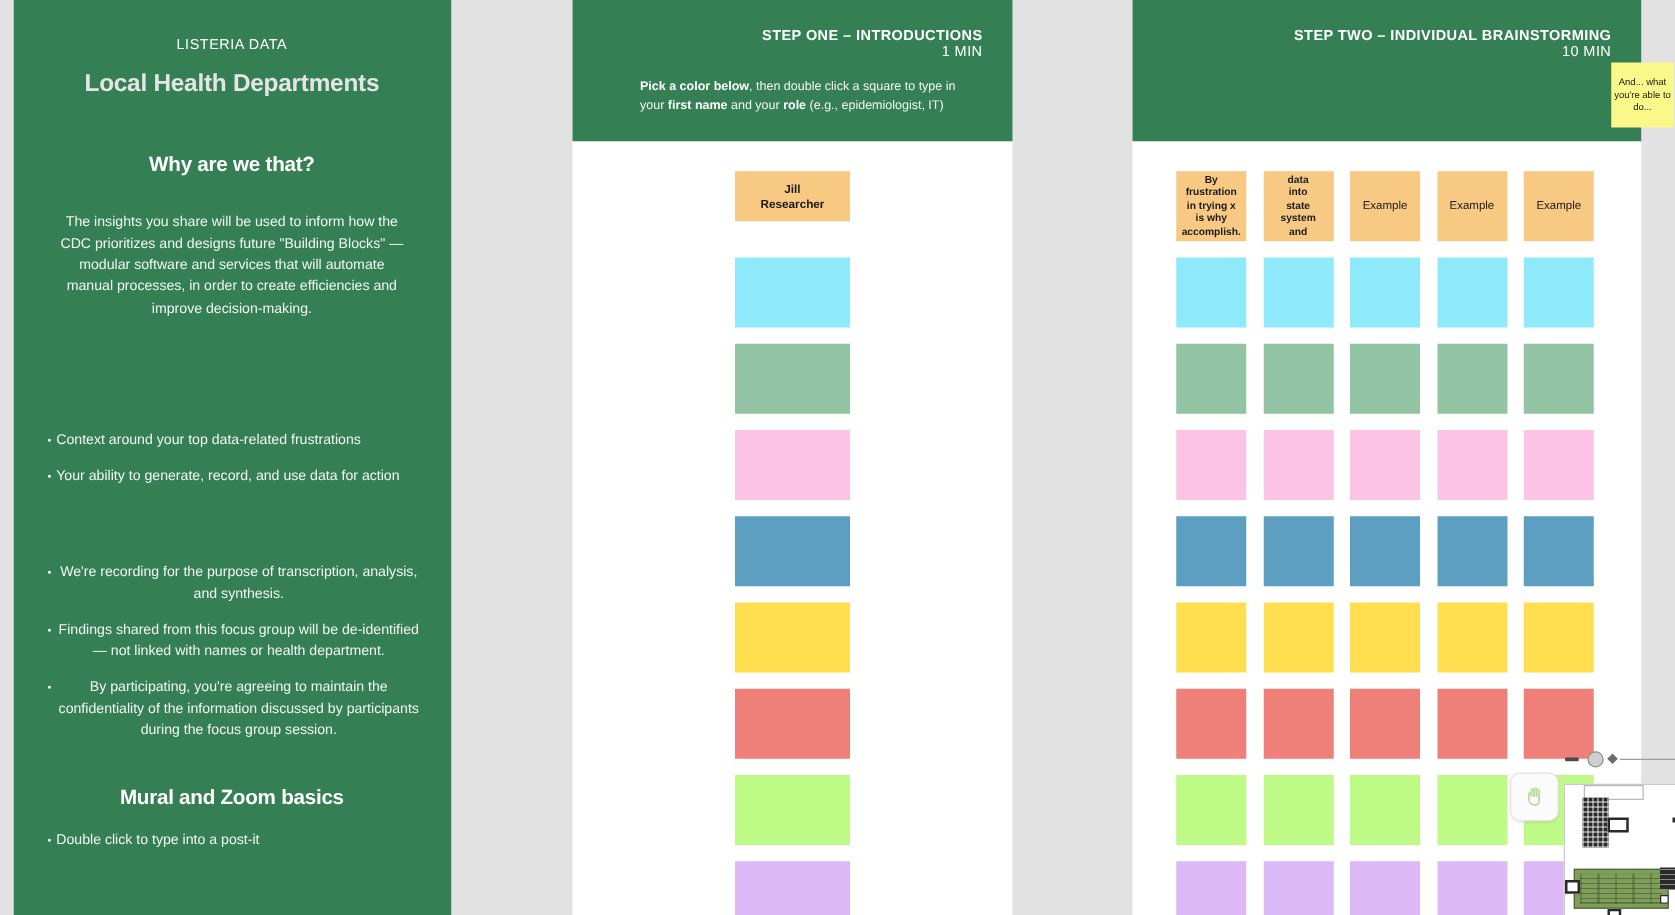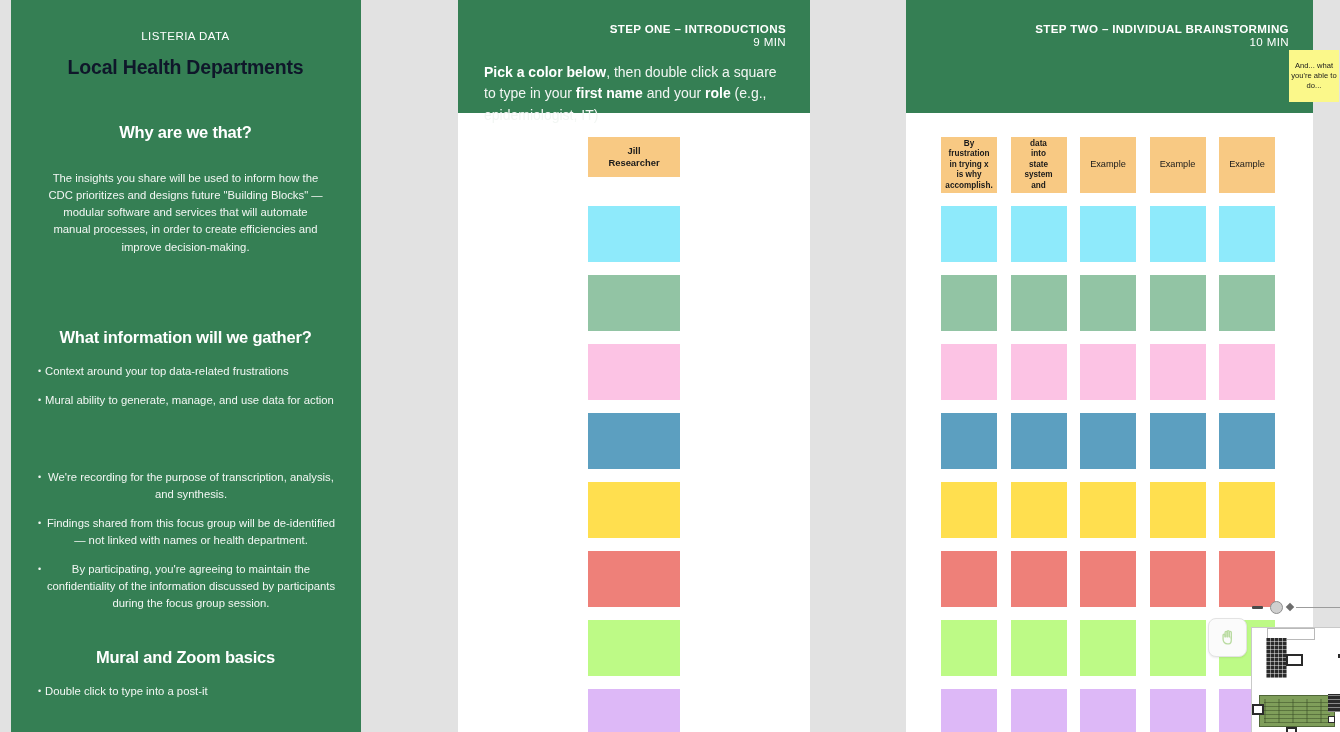--- a/index.html
+++ b/index.html
@@ -45,21 +45,21 @@
   .eyebrow {
     font-size: 11.5px;
     letter-spacing: 0.45px;
     color: #ffffff;
     font-weight: 400;
     margin: 0 0 14px 0;
   }
   .deck-title {
     font-size: 19.5px;
     font-weight: bold;
-    color: #0f172a;
+    color: #e5e5e5;
     margin: 0 0 0 0;
     letter-spacing: -0.2px;
   }
   .sec-head {
     font-size: 16.5px;
     font-weight: bold;
     color: #ffffff;
     letter-spacing: -0.2px;
     margin: 0;
   }
@@ -127,23 +127,24 @@
     color: #ffffff;
   }
   .step-time {
     font-size: 11.6px;
     font-weight: 400;
     letter-spacing: 0.35px;
     color: #ffffff;
   }
   .step-desc {
     margin-top: 14px;
-    font-size: 14px;
+    font-size: 10px;
     line-height: 1.52;
     color: #f2f6f3;
+    margin-left: 28px;
   }
   .step-desc b { color: #ffffff; font-weight: bold; }
 
   
   .sticky {
     position: absolute;
     box-sizing: border-box;
     display: flex;
     align-items: center;
     justify-content: center;
@@ -297,30 +298,29 @@
     <div class="eyebrow">LISTERIA DATA</div>
     <div class="deck-title">Local Health Departments</div>
     <div class="sp-44"></div>
 
     <div class="sec-head">Why are we that?</div>
     <div class="sp-16"></div>
     <div class="body-par">The insights you share will be used to inform how the CDC prioritizes and designs future "Building Blocks" — modular software and services that will automate manual processes, in order to create efficiencies and improve decision-making.</div>
     <div class="sp-16"></div>
     <div class="sp-44"></div>
 
-    <div class="sec-head">What information will we gather?</div>
     <div class="sp-16"></div>
     <div class="bullet-row">
       <span class="bullet-dot">•</span>
       <span>Context around your top data-related frustrations</span>
     </div>
     <div class="sp-12"></div>
     <div class="bullet-row">
       <span class="bullet-dot">•</span>
-      <span>Mural ability to generate, manage, and use data for action</span>
+      <span>Your ability to generate, record, and use data for action</span>
     </div>
     <div class="sp-44"></div>
 
     <div class="sp-16"></div>
     <div class="bullet-row">
       <span class="bullet-dot">•</span>
       <span>We're recording for the purpose of transcription, analysis, and synthesis.</span>
     </div>
     <div class="sp-12"></div>
     <div class="bullet-row">
@@ -341,21 +341,21 @@
       <span>Double click to type into a post-it</span>
     </div>
 
   </div>
 </div>
 
 <div class="panel" id="mid-panel">
   <div class="panel-header" id="mid-header">
     <div class="step-row">
       <span class="step-title">STEP ONE – INTRODUCTIONS</span>
-      <span class="step-time">9 MIN</span>
+      <span class="step-time">1 MIN</span>
     </div>
     <div class="step-desc" id="step-one-desc"><b>Pick a color below</b><span>, then double click a square to type in your </span><b>first name</b><span> and your </span><b>role</b><span> (e.g., epidemiologist, IT)</span></div>
   </div>
   <div id="step-one-stickies">
       <div class="sticky sticky-wide" style="left: 130px; top: 137px; width: 92px; height: 40px; background: rgb(248, 201, 131);">
         <div class="sticky-text">Jill<br>Researcher</div>
       </div>
       <div class="sticky sticky-wide" style="left: 130px; top: 206px; width: 92px; height: 56px; background: rgb(142, 234, 251);"></div>
       <div class="sticky sticky-wide" style="left: 130px; top: 275px; width: 92px; height: 56px; background: rgb(146, 196, 164);"></div>
       <div class="sticky sticky-wide" style="left: 130px; top: 344px; width: 92px; height: 56px; background: rgb(252, 195, 228);"></div>

